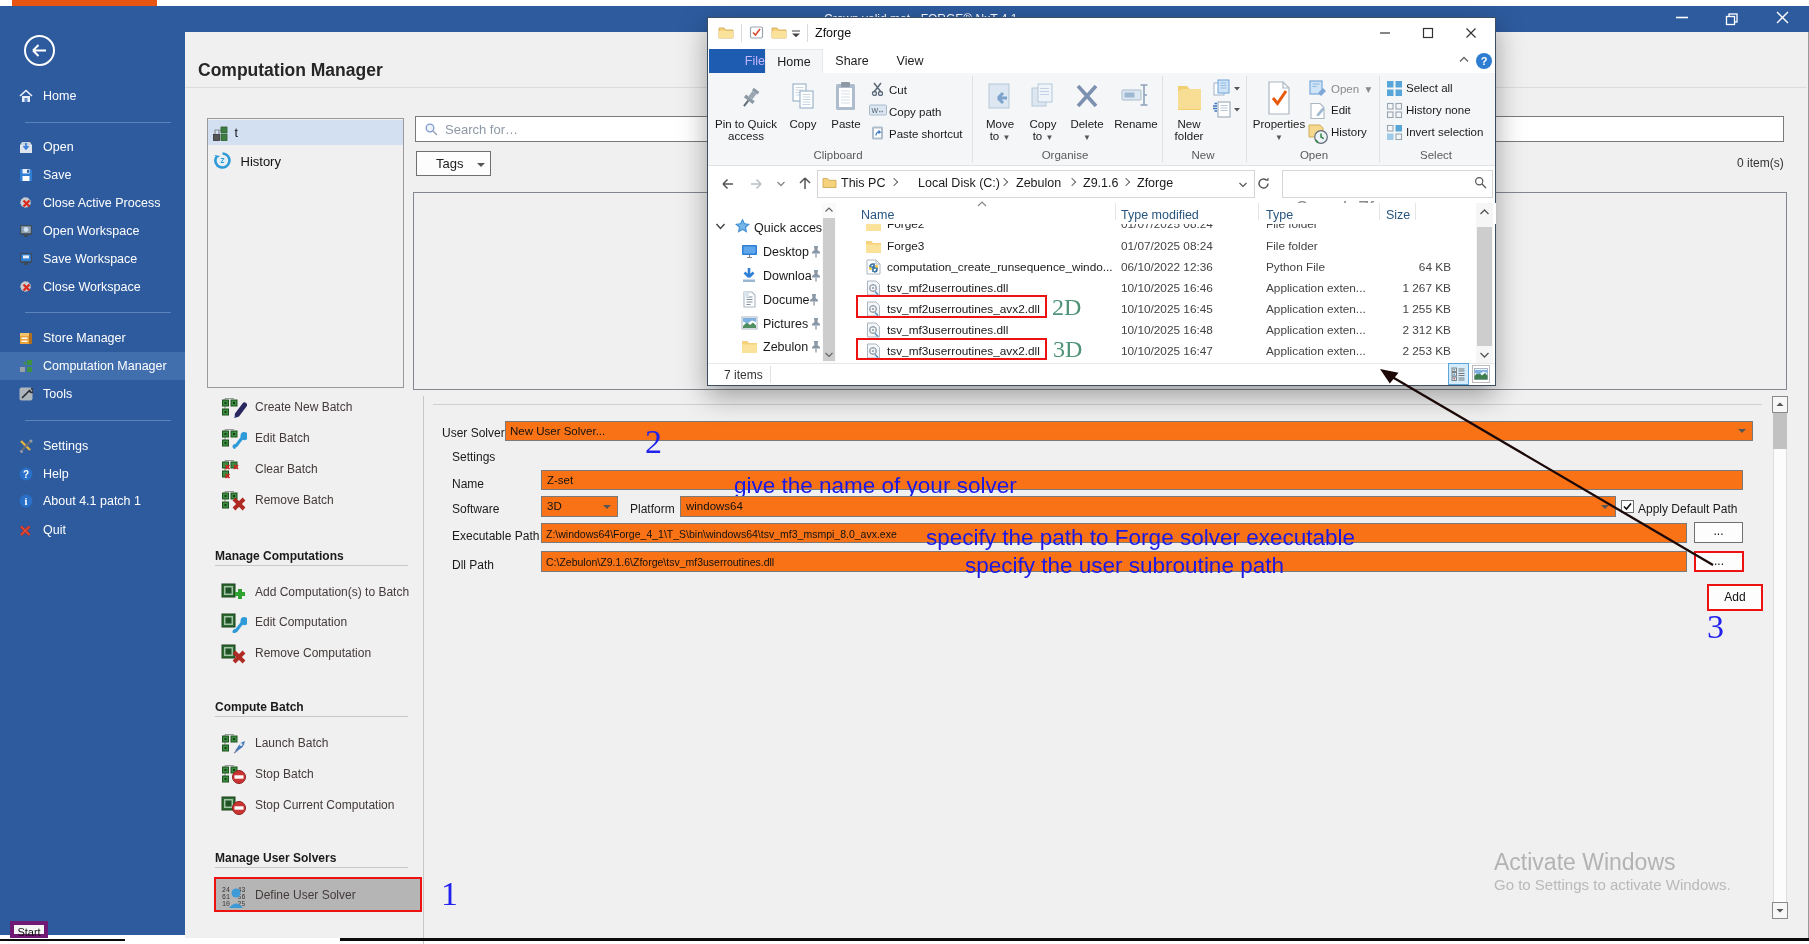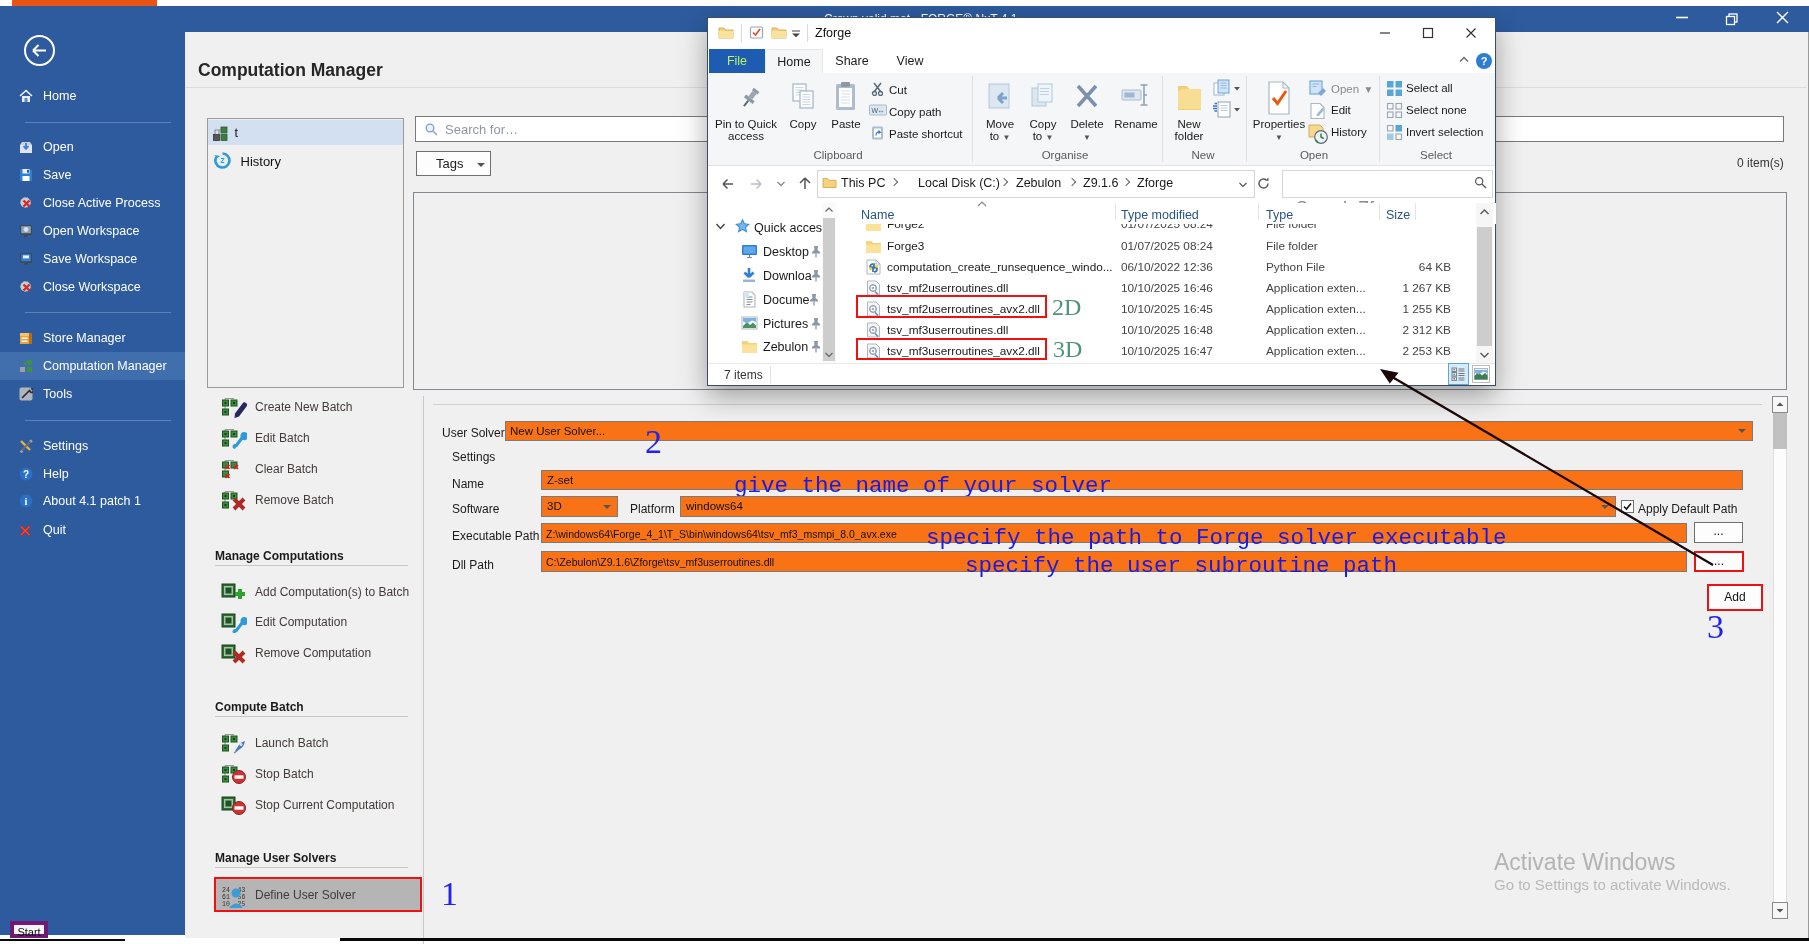--- a/index.html
+++ b/index.html
@@ -40,21 +40,21 @@
   
   .flabel{font-size:12px;color:#1a1a1a;white-space:nowrap;}
   .finput{background:#f97316;border:1px solid #7a7a7a;box-sizing:border-box;font-size:11.5px;color:#111;white-space:nowrap;overflow:hidden;}
   .fbtn{background:#fdfdfd;border:1px solid #707070;box-sizing:border-box;font-size:12px;color:#111;text-align:center;}
   .combo-arrow{position:absolute;right:6px;top:50%;margin-top:-2px;width:0;height:0;border-left:4px solid transparent;border-right:4px solid transparent;border-top:4px solid #555;}
   
   #fsb{left:1586.5px;top:364px;width:16.5px;height:523px;background:#f0f0f0;}
   
   .redbox{border:2px solid #ee1111;box-sizing:border-box;}
   .bluenum{color:#2222ee;font-family:"Liberation Serif",serif;font-size:34px;}
-  .blueann{color:#1a1ae6;font-family:Liberation Mono, monospace;font-size:22.5px;white-space:nowrap;}
+  .blueann{color:#1a1ae6;font-family:Liberation Sans, sans-serif;font-size:22.5px;white-space:nowrap;}
   .tealann{color:#4f9478;font-family:"Liberation Serif",serif;font-size:24px;}
   
   #aw1{left:1309px;top:817px;font-size:23px;color:#b3b3b3;white-space:nowrap;}
   #aw2{left:1309px;top:844px;font-size:15px;color:#b9b9b9;white-space:nowrap;}
   
   #explorer{left:707px;top:17px;width:787px;height:367px;background:#fff;border:1px solid #3a4d63;box-sizing:content-box;box-shadow:0 10px 26px rgba(0,0,0,0.35);}
   
   #appwinbtns{left:1672px;top:6px;width:130px;height:26px;}
   .bc{top:10px;font-size:12.5px;color:#1a1a1a;white-space:nowrap;}
   .bsep{top:13px;width:6px;height:10px;}
@@ -545,21 +545,21 @@
             <rect x="3.5" y="2.5" width="9" height="9" fill="none" stroke="#333" stroke-width="1.2"></rect>
           </svg>
         </span>
       <span class="ab icn" style="left:755px;top:8px;">
           <svg width="16" height="14" viewBox="0 0 16 14">
             <path d="M3.5 2.5 l9 9 M12.5 2.5 l-9 9" stroke="#333" stroke-width="1.2"></path>
           </svg>
         </span>
     </div>
     <div class="ab" style="left:0;top:31px;width:787px;height:24px;background:#fff;">
-      <span class="ab" style="left:1px;top:0;width:56px;height:24px;background:#1d5cb0;color:#bef264;font-size:12.5px;text-align:center;line-height:24px;">File</span>
+      <span class="ab" style="left:1px;top:0;width:56px;height:24px;background:#1d5cb0;color:#c4b5fd;font-size:12.5px;text-align:right;line-height:24px;">File</span>
       <span class="ab" style="left:57px;top:0;width:58px;height:24px;background:#f5f6f7;border:1px solid #e8e8e8;border-bottom:none;box-sizing:border-box;color:#1a1a1a;font-size:12.5px;text-align:center;line-height:24px;">Home</span>
       <span class="ab" style="left:115px;top:0;width:58px;height:24px;color:#1a1a1a;font-size:12.5px;text-align:center;line-height:24px;">Share</span>
       <span class="ab" style="left:173px;top:0;width:58px;height:24px;color:#1a1a1a;font-size:12.5px;text-align:center;line-height:24px;">View</span>
       <span class="ab icn" style="left:750px;top:5px;">
           <svg width="12" height="12" viewBox="0 0 12 12">
             <path d="M2 7.5 L6 3.5 L10 7.5" stroke="#666" stroke-width="1.3" fill="none"></path>
           </svg>
         </span>
       <span class="ab" style="left:768px;top:4px;width:16px;height:16px;border-radius:50%;background:#2d7dd2;color:#fff;font-size:11px;font-weight:bold;text-align:center;line-height:16px;">?</span>
     </div>
@@ -715,21 +715,21 @@
         </span>
       <span class="rsm" style="left:698px;top:9px;">Select all</span>
       <span class="ab icn" style="left:678px;top:29px;">
           <svg width="17" height="17" viewBox="0 0 17 17">
             <rect x="1.5" y="1.5" width="5.5" height="5.5" fill="none" stroke="#98a5b2" stroke-width="1.1"></rect>
             <rect x="10" y="1.5" width="5.5" height="5.5" fill="none" stroke="#98a5b2" stroke-width="1.1"></rect>
             <rect x="1.5" y="10" width="5.5" height="5.5" fill="none" stroke="#98a5b2" stroke-width="1.1"></rect>
             <rect x="10" y="10" width="5.5" height="5.5" fill="none" stroke="#98a5b2" stroke-width="1.1"></rect>
           </svg>
         </span>
-      <span class="rsm" style="left:698px;top:31px;">Select none</span>
+      <span class="rsm" style="left:698px;top:31px;">History none</span>
       <span class="ab icn" style="left:678px;top:51px;">
           <svg width="17" height="17" viewBox="0 0 17 17">
             <rect x="1.5" y="1.5" width="5.5" height="5.5" fill="none" stroke="#98a5b2" stroke-width="1.1"></rect>
             <rect x="9.5" y="1" width="6.5" height="6.5" fill="#58a6d8"></rect>
             <rect x="1" y="9.5" width="6.5" height="6.5" fill="#9ecae8"></rect>
             <rect x="10" y="10" width="5.5" height="5.5" fill="none" stroke="#98a5b2" stroke-width="1.1"></rect>
           </svg>
         </span>
       <span class="rsm" style="left:698px;top:53px;">Invert selection</span>
       <span class="rgl" style="left:90px;width:80px;">Clipboard</span>

